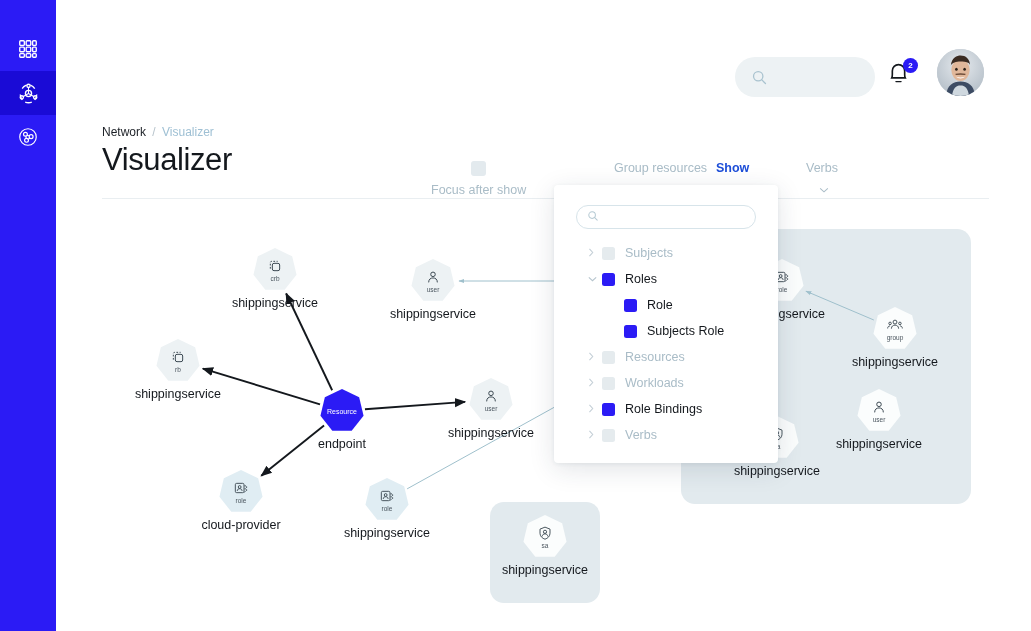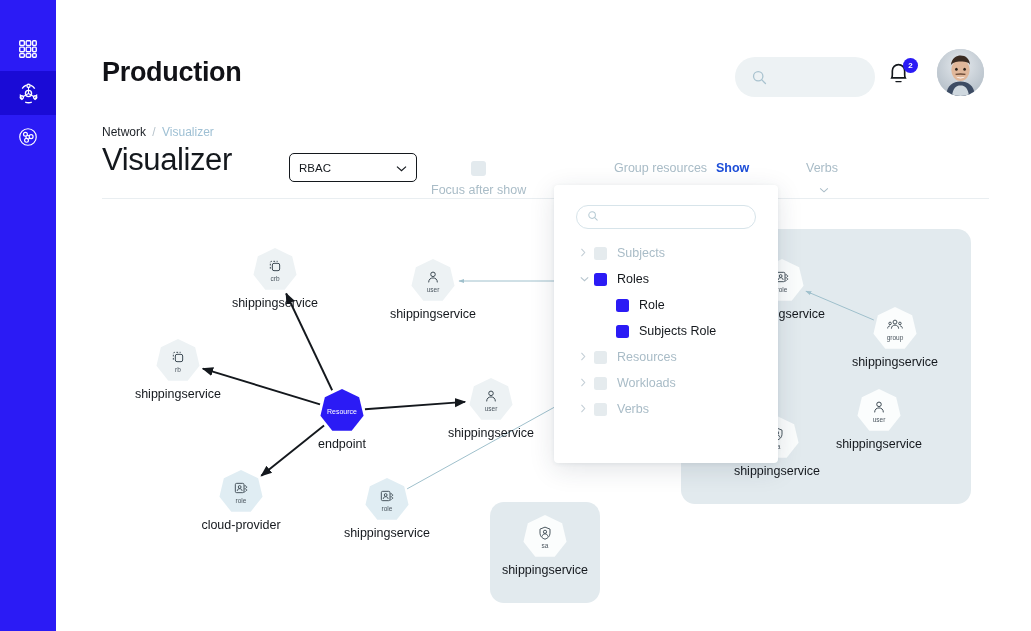--- a/index.html
+++ b/index.html
@@ -128,21 +128,21 @@
     width: 224px; height: 278px;
     background: #fff; border-radius: 4px;
     box-shadow: 0 6px 26px rgba(30,50,70,0.13), 0 1px 4px rgba(30,50,70,0.07);
     z-index: 40;
   }
   .panel-search {
     position: absolute; left: 22px; top: 20px;
     width: 180px; height: 24px; border: 1px solid #d7e4ea; border-radius: 12px;
     display: flex; align-items: center; padding-left: 10px;
   }
-  .tree { position: absolute; left: 4px; top: 55px; right: 0; }
+  .tree { position: absolute; left: 12px; top: 55px; right: 0; }
   .trow {
     display: flex; align-items: center; height: 26px; padding-left: 22px;
     font-size: 12.5px; cursor: pointer;
   }
   .trow .caret { width: 14px; flex: 0 0 14px; color: #c0ccd4; font-size: 9px; }
   .trow .cb {
     width: 13px; height: 13px; border-radius: 2.5px; background: #e5ebee;
     flex: 0 0 13px; margin-right: 10px;
   }
   .trow.sel .cb { background: #2b1bf5; }
@@ -195,21 +195,20 @@
           <circle cx="9.2" cy="9" r="2.1"></circle>
             <circle cx="15.4" cy="11.6" r="2.1"></circle>
             <circle cx="10.4" cy="15.6" r="2.1"></circle>
           <path d="M10.9 10.1 L13.7 10.9 M14.3 13.3 L11.6 14.4 M9.6 11.1 L10.1 13.5"></path>
         </svg>
       </span>
     </div>
   </div>
 
   <div class="topbar">
-    <div class="page-title">Production</div>
 
     <div class="search-box">
       <span class="mag">
         <svg width="17" height="17" viewBox="0 0 20 20" fill="none" stroke="#a9c3cf" stroke-width="1.5">
           <circle cx="8.5" cy="8.5" r="5.5"></circle>
             <path d="M12.8 12.8 L17 17" stroke-linecap="round"></path>
         </svg>
       </span>
       <input style="border: none; outline: none; background: transparent; font-family: &quot;Liberation Sans&quot;, sans-serif; font-size: 12px; width: 90px;" placeholder="">
     </div>
@@ -245,28 +244,20 @@
     </div>
   </div>
 
   <div class="breadcrumb">
     <span>Network</span>
     <span class="sep">/</span>
     <span class="crumb2">Visualizer</span>
   </div>
   <div class="viz-title">Visualizer</div>
 
-  <div class="rbac-select">
-    <span>RBAC</span>
-    <span class="chev">
-      <svg width="11" height="7" viewBox="0 0 11 7" fill="none" stroke="#14181d" stroke-width="1.2">
-          <path d="M1 1.6 L5.5 5.6 L10 1.6"></path>
-        </svg>
-    </span>
-  </div>
 
   <div class="tool dim" style="left:431px;">
     <span class="chkbox"></span>
     <span>Focus after show</span>
   </div>
 
   <div class="tool dim" style="left:573px;margin-left:41px;">
     <span>Group resources</span>
     <span style="margin-left:5px;">
       <svg width="10" height="6" viewBox="0 0 11 7" fill="none" stroke="#a9bcc7" stroke-width="1.2">
@@ -514,20 +505,27 @@
           <span class="cb"></span>
           <span class="tlabel">Resources</span>
         </div>
         <div class="trow">
           <span class="caret"><svg width="6" height="9" viewBox="0 0 7 11" fill="none" stroke="#c3ced6" stroke-width="1.3">
               <path d="M1.6 1 L5.6 5.5 L1.6 10"></path>
             </svg></span>
           <span class="cb"></span>
           <span class="tlabel">Workloads</span>
         </div>
+        <div class="trow sel">
+          <span class="caret"><svg width="6" height="9" viewBox="0 0 7 11" fill="none" stroke="#c3ced6" stroke-width="1.3">
+              <path d="M1.6 1 L5.6 5.5 L1.6 10"></path>
+            </svg></span>
+          <span class="cb"></span>
+          <span class="tlabel">Role Bindings</span>
+        </div>
         <div class="trow">
           <span class="caret"><svg width="6" height="9" viewBox="0 0 7 11" fill="none" stroke="#c3ced6" stroke-width="1.3">
               <path d="M1.6 1 L5.6 5.5 L1.6 10"></path>
             </svg></span>
           <span class="cb"></span>
           <span class="tlabel">Verbs</span>
         </div>
       </div>
   </div>
 

